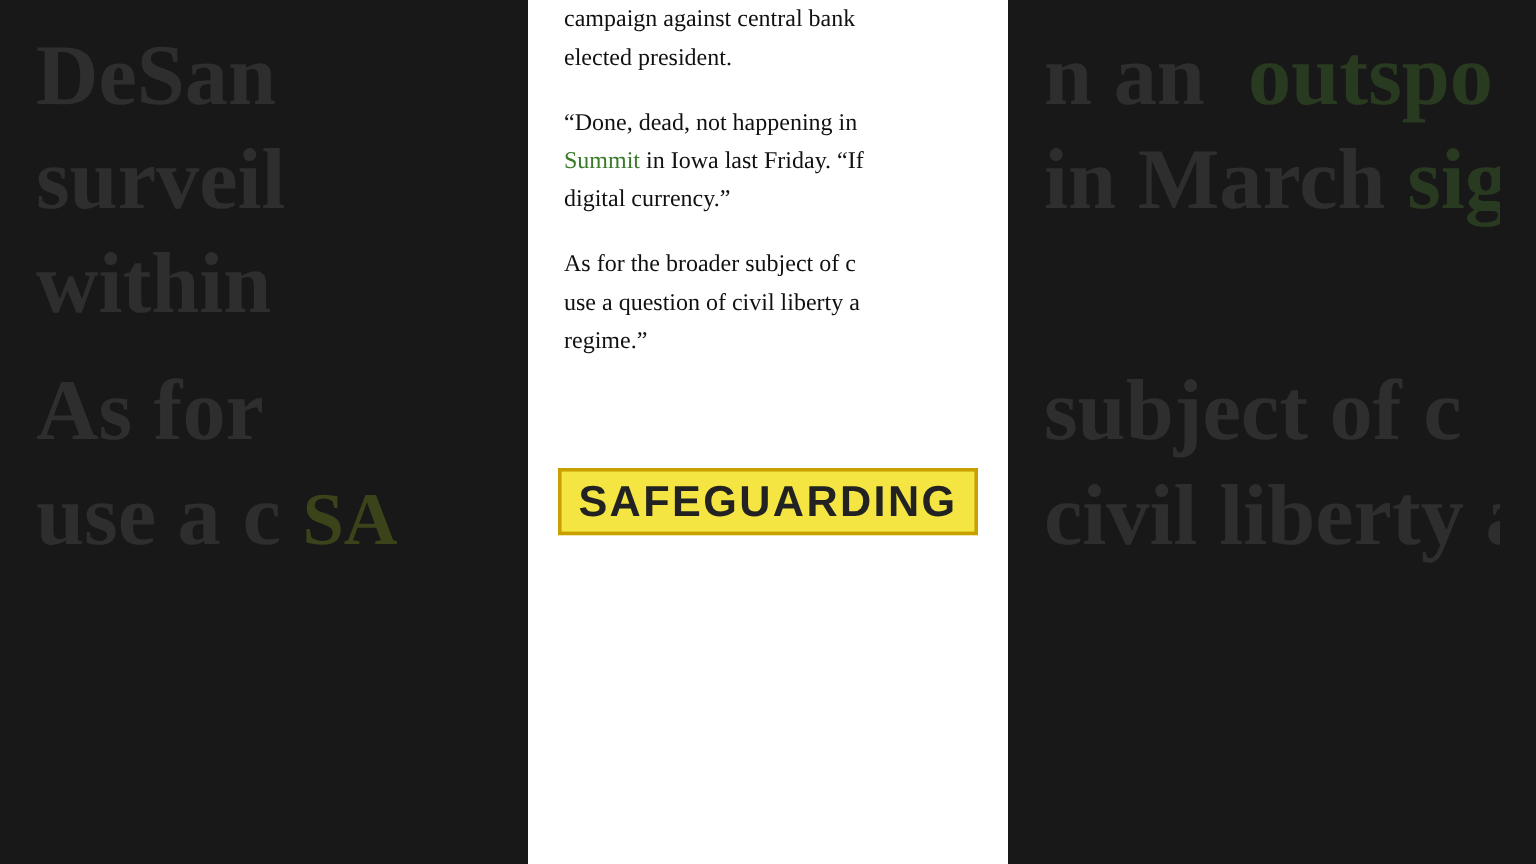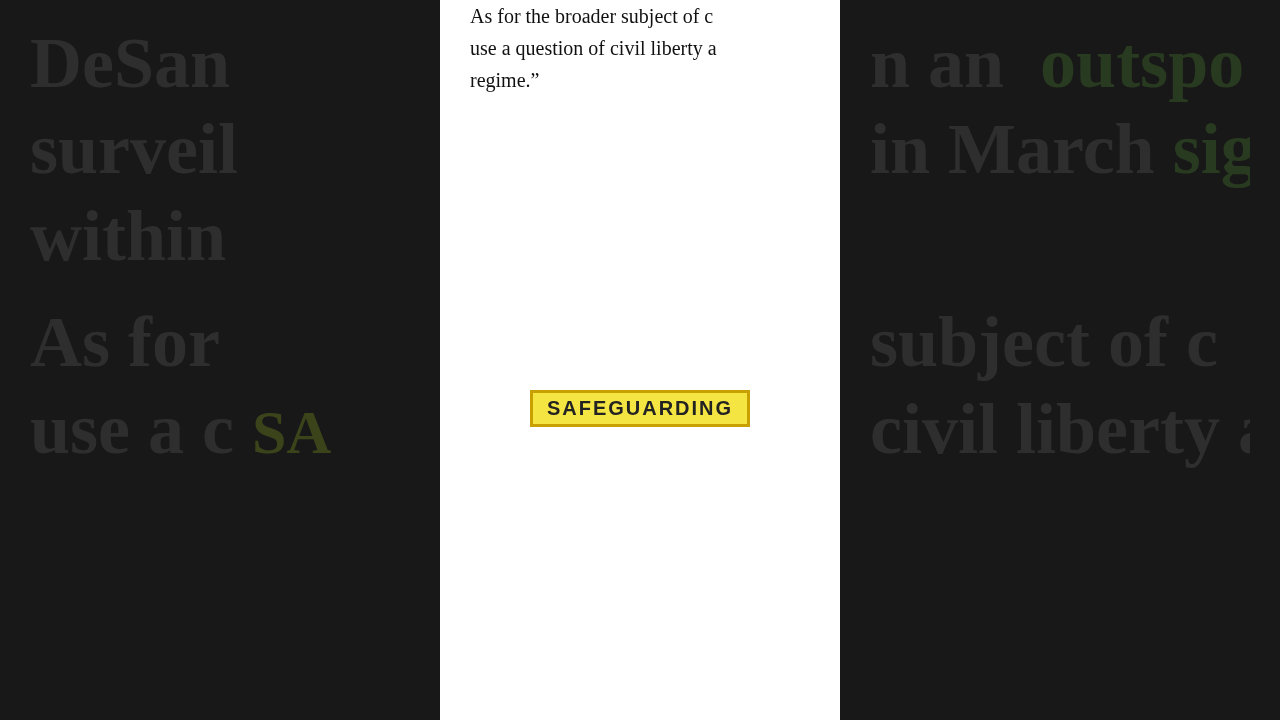--- a/index.html
+++ b/index.html
@@ -95,21 +95,21 @@
       width: 400px;
       display: flex;
       justify-content: center;
       z-index: 10;
     }
 
     .highlight-word {
       background: #f5e542;
       color: #222;
       font-family: Arial, Helvetica, sans-serif;
-      font-size: 20px;
+      font-size: 36px;
       font-weight: 900;
       padding: 4px 14px;
       letter-spacing: 2px;
       border: 3px solid #c8a000;
       text-transform: uppercase;
       display: inline-block;
     }
 
     
     .dark-overlay-left {
@@ -152,21 +152,30 @@
       <div>civil liberty a&nbsp;</div>
     </div>
   </div>
 
   <div class="dark-overlay-left"></div>
 
   <div class="dark-overlay-right"></div>
 
   <div class="center-panel">
 
+    <div class="paragraph">
+      campaign against central bank<br>
+      elected president.
+    </div>
 
+    <div class="paragraph">
+      “Done, dead, not happening in<br>
+      <span class="green-link">Summit</span> in Iowa last Friday. “If<br>
+      digital currency.”
+    </div>
 
 
     <div class="paragraph">
       As for the broader subject of c<br>
       use a question of civil liberty a<br>
       regime.”
     </div>
 
 
   </div>

